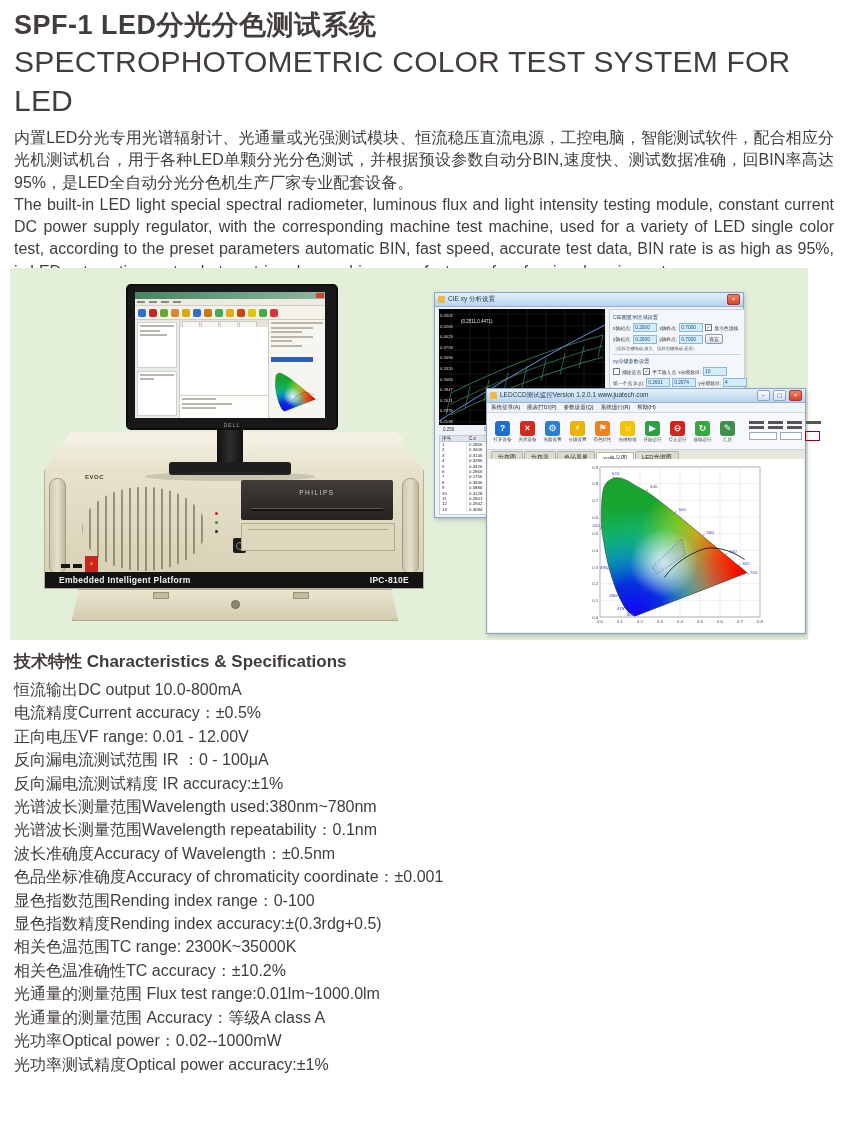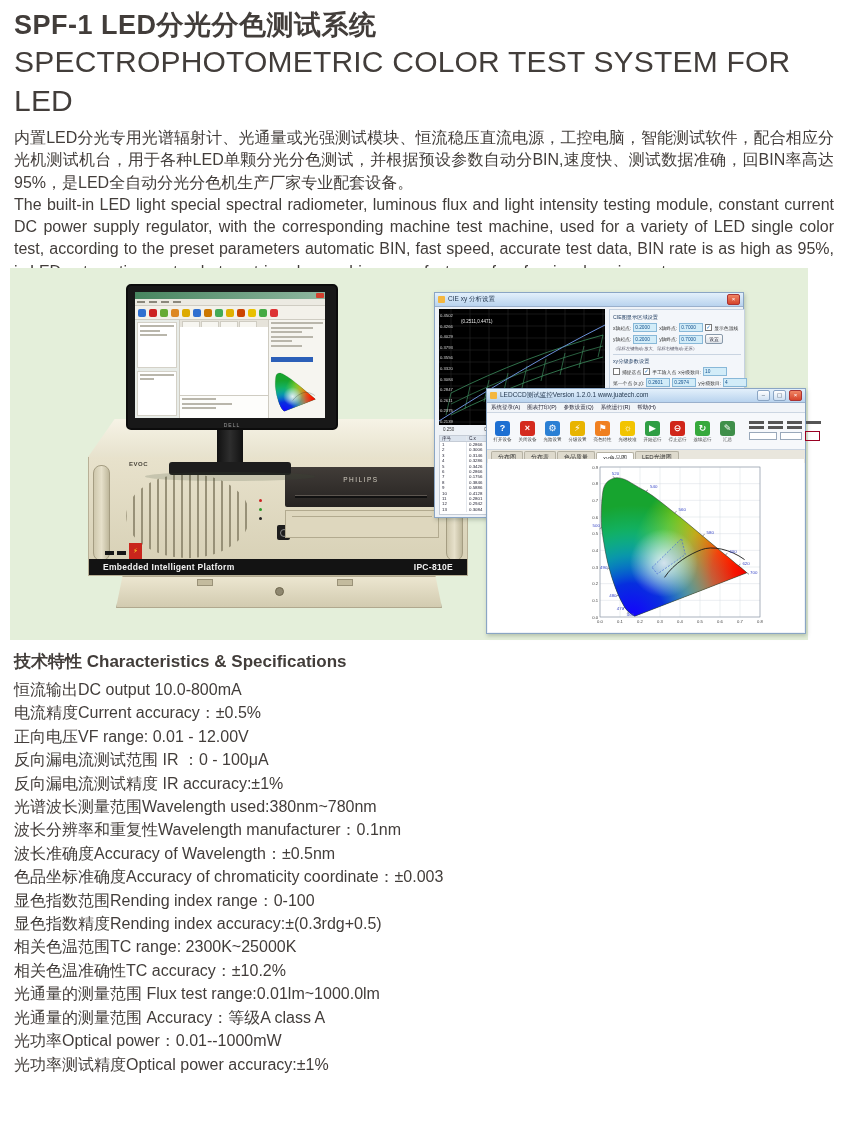--- a/index.html
+++ b/index.html
@@ -7,21 +7,21 @@
         font-family:"Liberation Sans","DejaVu Sans",sans-serif;color:#423d3a;}
   
   .header{position:absolute;left:14px;top:8px;width:820px;}
   .title-zh{font-size:27px;font-weight:700;letter-spacing:.5px;line-height:34px;margin:0;}
   .title-en{font-size:30px;font-weight:400;letter-spacing:.2px;line-height:39px;margin:0;}
   .intro{font-size:16px;line-height:22.3px;text-align:justify;margin:7px 0 0 0;}
   .intro.en{margin-top:0;}
   
   .figure{position:absolute;left:10px;top:268px;width:798px;height:372px;background:#e4efda;}
   
-  .chassis{position:absolute;left:34px;top:151px;width:340px;margin-left:44px;}
+  .chassis{position:absolute;left:34px;top:164px;width:340px;}
   .ch-top{width:380px;height:38px;background:linear-gradient(#f6f3e6,#e7e2cd);
           clip-path:polygon(7% 0,93% 0,100% 100%,0 100%);}
   .ch-front{position:relative;width:378px;height:118px;background:linear-gradient(#e8e2cc,#d6cfb4);
             border:1px solid #b8b096;border-top:none;}
   .handle{position:absolute;top:8px;width:15px;height:94px;background:linear-gradient(90deg,#cfc8ad,#e6e0ca,#bfb89c);
           border:1px solid #a59d82;border-radius:8px;}
   .evoc{position:absolute;left:40px;top:4px;font-size:6px;font-weight:bold;color:#4a463c;letter-spacing:.5px;}
   .grille{position:absolute;left:36px;top:16px;width:126px;height:86px;
           background:repeating-linear-gradient(90deg,#948d74 0 2.5px,rgba(0,0,0,0) 2.5px 8px);
           clip-path:ellipse(49% 49% at 50% 50%);opacity:.95;}
@@ -681,27 +681,27 @@
   <div class="specs">
     <div class="specs-h">技术特性 Characteristics &amp; Specifications</div>
     <div>
 
     <div class="spec-line">恒流输出DC output  10.0-800mA</div>
         <div class="spec-line">电流精度Current accuracy：±0.5%</div>
         <div class="spec-line">正向电压VF range: 0.01 - 12.00V</div>
         <div class="spec-line">反向漏电流测试范围 IR ：0 - 100μA</div>
         <div class="spec-line">反向漏电流测试精度 IR accuracy:±1%</div>
         <div class="spec-line">光谱波长测量范围Wavelength used:380nm~780nm</div>
-        <div class="spec-line">波长分辨率和重复性Wavelength manufacturer：0.1nm</div>
+        <div class="spec-line">光谱波长测量范围Wavelength repeatability：0.1nm</div>
         <div class="spec-line">波长准确度Accuracy of Wavelength：±0.5nm</div>
-        <div class="spec-line">色品坐标准确度Accuracy of chromaticity coordinate：±0.003</div>
+        <div class="spec-line">色品坐标准确度Accuracy of chromaticity coordinate：±0.001</div>
         <div class="spec-line">显色指数范围Rending index range：0-100</div>
         <div class="spec-line">显色指数精度Rending index accuracy:±(0.3rdg+0.5)</div>
-        <div class="spec-line">相关色温范围TC range: 2300K~25000K</div>
+        <div class="spec-line">相关色温范围TC range: 2300K~35000K</div>
         <div class="spec-line">相关色温准确性TC accuracy：±10.2%</div>
         <div class="spec-line">光通量的测量范围 Flux test range:0.01lm~1000.0lm</div>
         <div class="spec-line">光通量的测量范围 Accuracy：等级A class A</div>
-        <div class="spec-line">光功率Optical power：0.01--1000mW</div>
+        <div class="spec-line">光功率Optical power：0.02--1000mW</div>
         <div class="spec-line">光功率测试精度Optical power accuracy:±1%</div>
       </div>
   </div>
 
 </div>
 
 </body></html>

